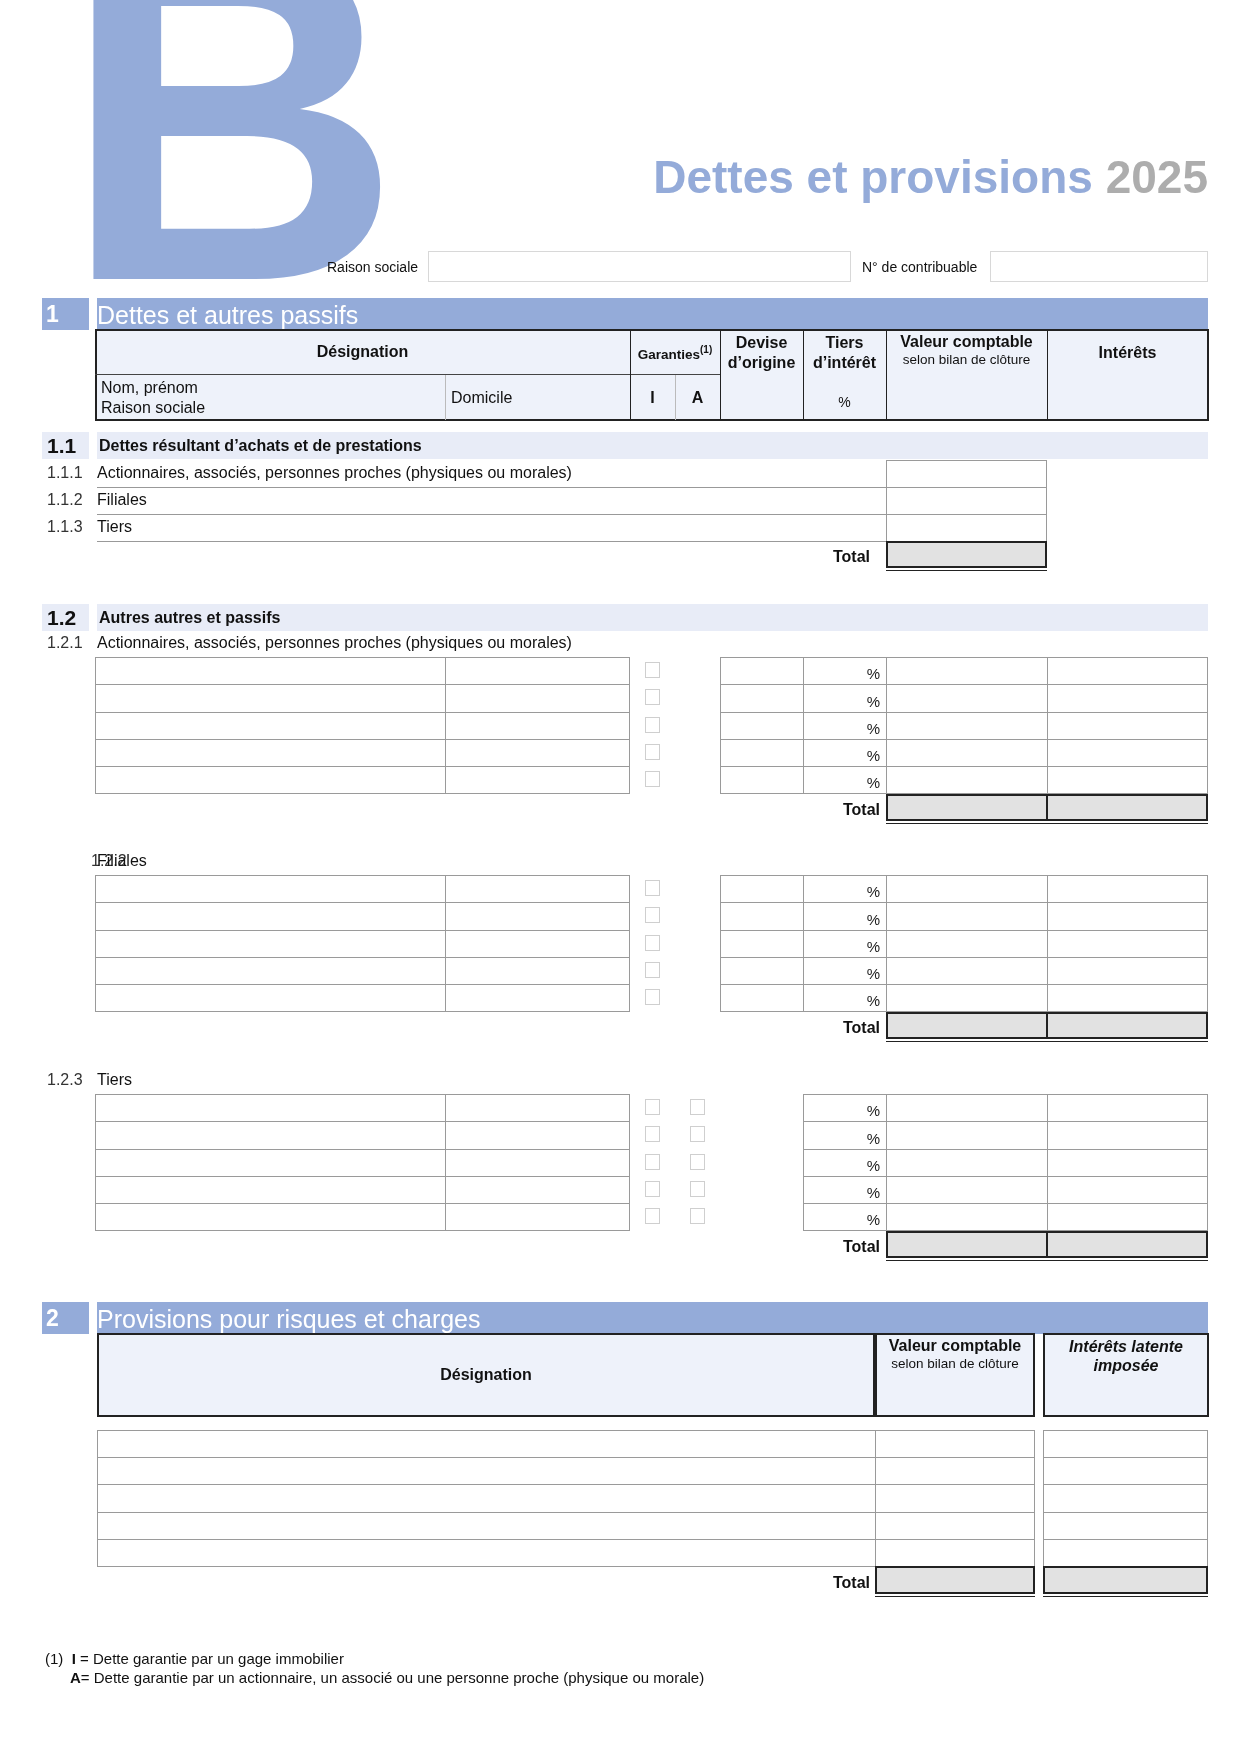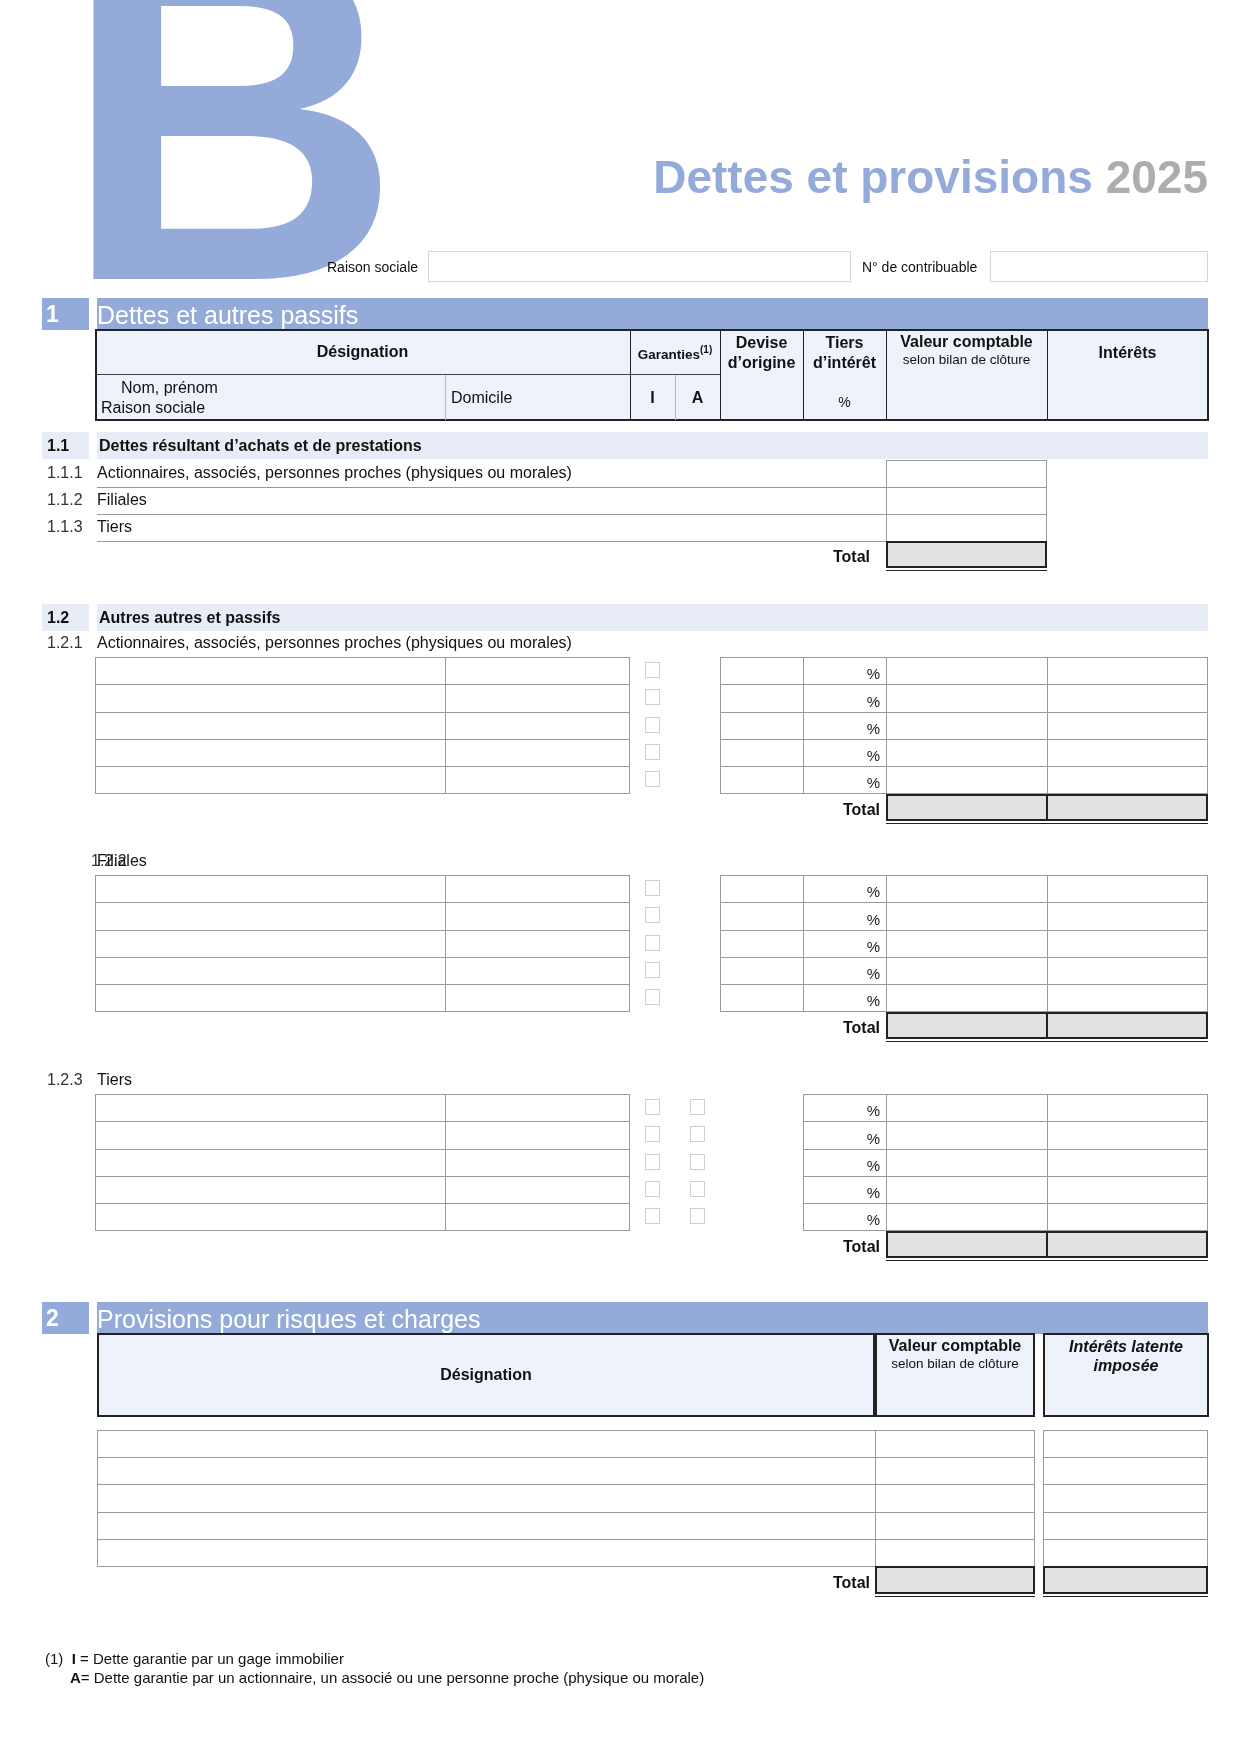--- a/index.html
+++ b/index.html
@@ -16,21 +16,21 @@
   .secbar { position:absolute; background:#94abd9; color:#fff; font-weight:normal; font-size:25px;
             box-sizing:border-box; line-height:34px; }
   .hdr { position:absolute; background:#eef2fa; border:2px solid #222; box-sizing:border-box; }
   .hcell { position:absolute; box-sizing:border-box; text-align:center; font-size:16px; }
   .b { font-weight:bold; }
   .sub { font-size:13.5px; font-weight:normal; display:block; }
   .vline { position:absolute; width:0; border-left:1.5px solid #222; }
   .vline-g { position:absolute; width:0; border-left:1px solid #bbb; }
   .hline { position:absolute; height:0; border-top:1.5px solid #222; }
   .subbar { position:absolute; background:#e8ecf7; height:27px; }
-  .subnum { position:absolute; font-weight:bold; font-size:16px; line-height:27px;text-align:right; }
+  .subnum { position:absolute; font-weight:bold; font-size:21px; line-height:27px;text-align:right; }
   .subtitle { position:absolute; font-weight:bold; font-size:16px; line-height:27px; }
   .rownum { position:absolute; font-size:16px; color:#333; }
   .rowtxt { position:absolute; font-size:16px; color:#111; white-space:nowrap; }
   .uline { position:absolute; height:0; border-top:1px solid #999; }
   .cell { position:absolute; box-sizing:border-box; border:1px solid #9a9a9a; background:#fff; }
   .pcttxt { position:absolute; right:6px; bottom:2px; font-size:15px; color:#222; }
   .tot { position:absolute; box-sizing:border-box; border:2px solid #222; background:#e2e2e2; }
   .totline { position:absolute; height:0; border-top:1.5px solid #222; }
   .totlbl { position:absolute; font-weight:bold; font-size:16px; text-align:right; width:80px; }
   .chk { position:absolute; width:15px; height:16px; box-sizing:border-box; border:1px solid #cfcfcf; background:#fff; }
@@ -49,21 +49,21 @@
 <div class="inbox" style="left:428px; top:251px; width:423px; height:31px;"></div>
 <div class="lbl" style="left:862px; top:259px;">N° de contribuable</div>
 <div class="inbox" style="left:990px; top:251px; width:218px; height:31px;"></div>
 
 <div class="secnum" style="left:42px; top:298px; width:47px; height:32px;">1</div>
 <div class="secbar" style="left:97px; top:298px; width:1111px; height:32px;">Dettes et autres passifs</div>
 
 <div class="hdr" style="left:95px; top:329px; width:1114px; height:92px;"></div>
 <div class="hcell b" style="left:95px; top:343px; width:535px;">Désignation</div>
 <div class="hline" style="left:95px; top:374px; width:625px; border-top:1px solid #444;"></div>
-<div class="rowtxt" style="left:101px; top:379px; font-size:16px;margin-left:20px;">Nom, prénom</div>
+<div class="rowtxt" style="left:101px; top:379px; font-size:16px;">Nom, prénom</div>
 <div class="rowtxt" style="left:101px; top:399px; font-size:16px;">Raison sociale</div>
 <div class="vline-g" style="left:445px; top:375px; height:45px;"></div>
 <div class="rowtxt" style="left:451px; top:389px; font-size:16px;">Domicile</div>
 <div class="vline" style="left:630px; top:330px; height:90px;"></div>
 <div class="hcell b" style="left:630px; top:344px; width:90px; font-size:13.5px; white-space:nowrap;"><span>Garanties</span><sup style="font-size:10px;">(1)</sup></div>
 <div class="vline-g" style="left:675px; top:375px; height:45px;"></div>
 <div class="hcell b" style="left:630px; top:389px; width:45px;">I</div>
 <div class="hcell b" style="left:675px; top:389px; width:45px;">A</div>
 <div class="vline" style="left:720px; top:330px; height:90px;"></div>
 <div class="hcell b" style="left:720px; top:333px; width:83px; line-height:20px;"><span>Devise</span><br><span>d’origine</span></div>

